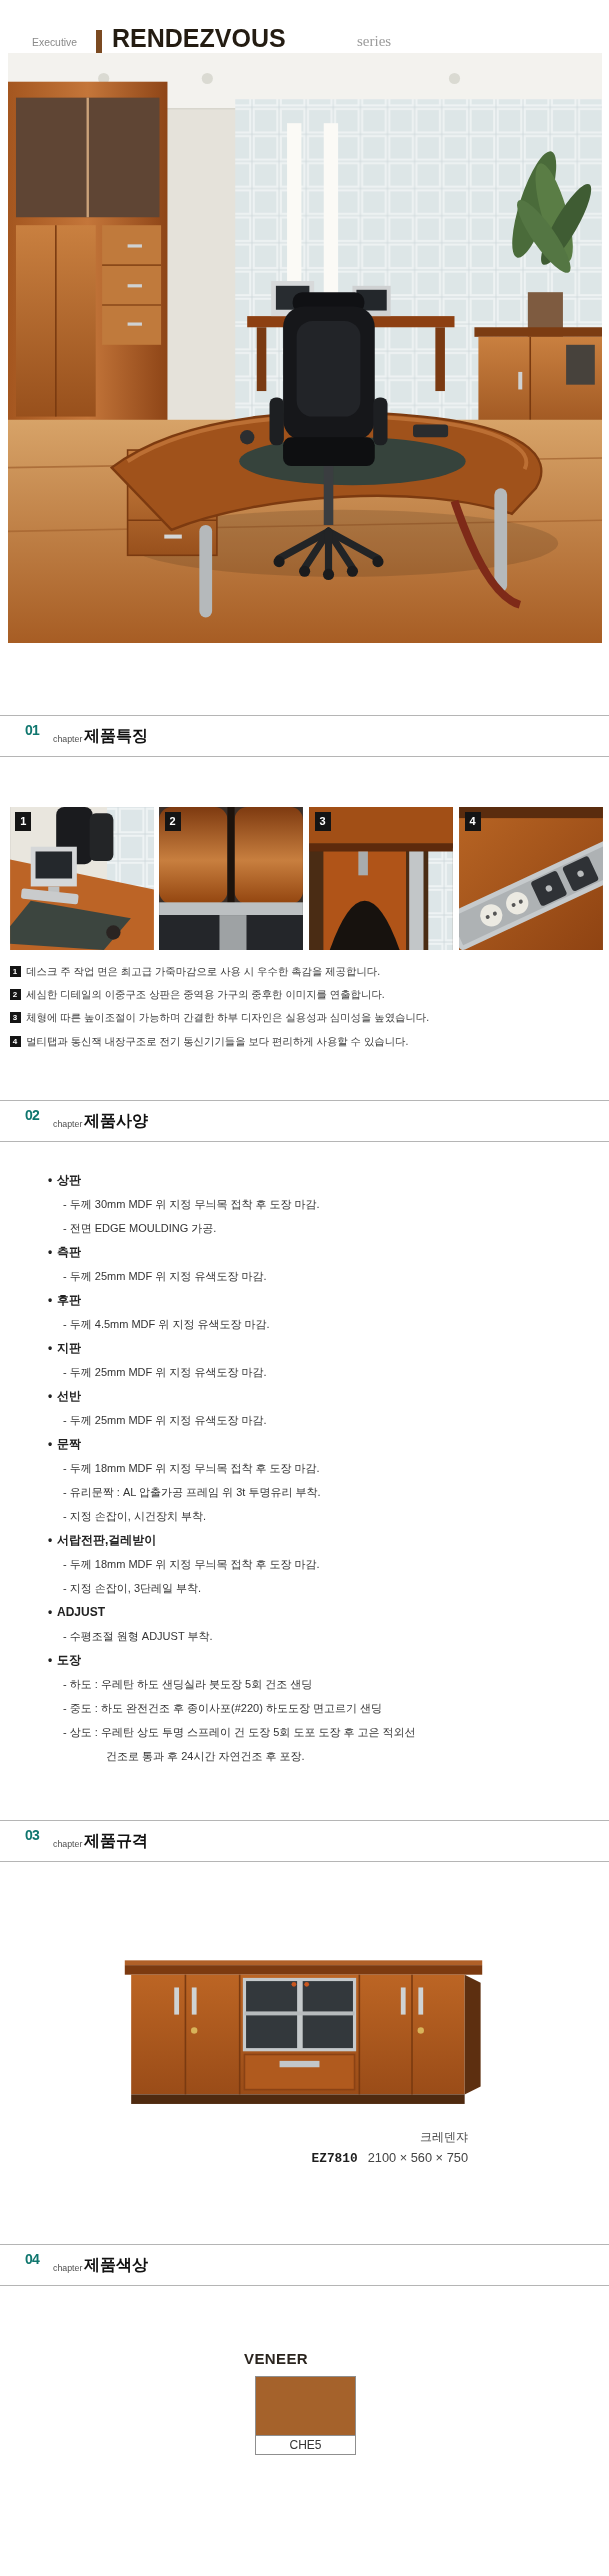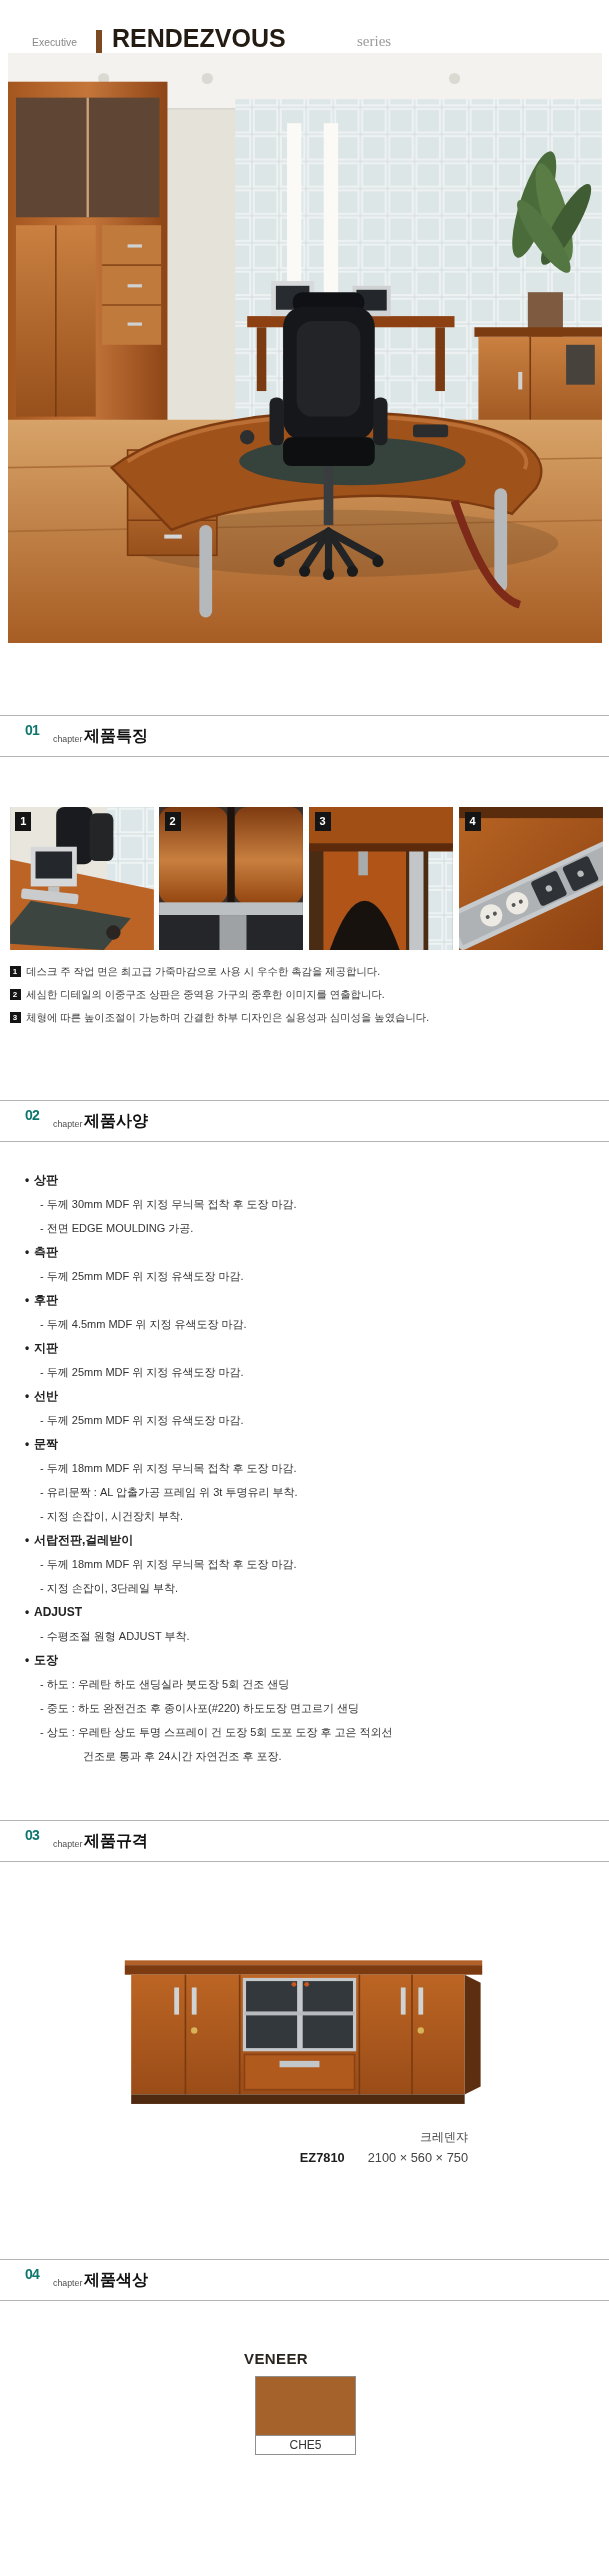--- a/index.html
+++ b/index.html
@@ -23,31 +23,31 @@
   .ch-title{position:absolute;left:84px;top:9.6px;font-size:16px;font-weight:700;color:#111;}
   
   .thumb{position:absolute;top:807px;width:144px;height:143px;overflow:hidden;background:#888;}
   .thumb-badge{position:absolute;left:5.6px;top:4.8px;width:16px;height:19px;background:#141414;
                color:#fff;font-size:11px;font-weight:700;text-align:center;line-height:19px;}
   
   .feat-item{position:absolute;left:9.6px;width:590px;height:14.3px;font-size:10.4px;color:#3a3a3a;}
   .feat-badge{display:inline-block;width:11px;height:11px;background:#141414;color:#fff;
               font-size:8px;font-weight:700;text-align:center;line-height:11px;vertical-align:0.8px;margin-right:5.6px;}
   
-  .specs{position:absolute;left:25px;top:1168px;width:526px;}
+  .specs{position:absolute;left:48px;top:1168px;width:526px;}
   .spec-head{height:24px;line-height:24px;font-size:12px;font-weight:700;color:#222;}
   .spec-head::before{content:"\2022";margin-right:4.8px;font-weight:700;}
   .spec-line{height:24px;line-height:24px;font-size:11px;color:#333;padding-left:15px;}
   .spec-line.cont{padding-left:58px;}
   
   .product-figure{position:absolute;left:120px;top:1914px;width:367px;height:198px;background:#fff;}
   .product-caption{position:absolute;left:229px;top:2126px;width:239px;text-align:right;}
   .prod-name{font-size:12px;color:#4a4a4a;height:22px;line-height:22px;}
   .prod-spec{font-size:12.8px;color:#444;height:19px;line-height:19px;}
-  .prod-model{font-weight:700;color:#1d1d1d;margin-right:23px;}
+  .prod-model{font-weight:700;color:#1d1d1d;margin-right:10px;font-family:Liberation Mono, monospace;}
   
   .veneer-heading{position:absolute;left:244px;top:2350px;font-size:15px;font-weight:700;
                   color:#2a241e;letter-spacing:0.4px;}
   .swatch-box{position:absolute;left:255px;top:2376px;width:99px;border:0.8px solid #8f8f8f;background:#fff;}
   .swatch-color{width:99px;height:58px;background:#a5622b;}
   .swatch-code{width:99px;height:18.3px;line-height:18.3px;text-align:center;font-size:12px;color:#333;
                border-top:0.8px solid #8f8f8f;}
 </style>
 </head>
 <body>
@@ -254,20 +254,23 @@
   </div>
 
   <div class="feat-item" style="top:965px;">
     <span class="feat-badge">1</span><span>데스크 주 작업 면은 최고급 가죽마감으로 사용 시 우수한 촉감을 제공합니다.</span>
   </div>
   <div class="feat-item" style="top:988px;">
     <span class="feat-badge">2</span><span>세심한 디테일의 이중구조 상판은 중역용 가구의 중후한 이미지를 연출합니다.</span>
   </div>
   <div class="feat-item" style="top:1011px;">
     <span class="feat-badge">3</span><span>체형에 따른 높이조절이 가능하며 간결한 하부 디자인은 실용성과 심미성을 높였습니다.</span>
+  </div>
+  <div class="feat-item" style="top:1035px;">
+    <span class="feat-badge">4</span><span>멀티탭과 통신잭 내장구조로 전기 통신기기들을 보다 편리하게 사용할 수 있습니다.</span>
   </div>
 
   <div class="chapter" style="top:1100px;">
     <span class="ch-num">02</span>
     <span class="ch-label">chapter</span>
     <span class="ch-title">제품사양</span>
   </div>
 
   <div class="specs">
     <div class="spec-head">상판</div>
@@ -335,21 +338,21 @@
       <rect x="200" y="184" width="50" height="8" fill="#c3c7c9"></rect>
     </svg>
   </div>
   <div class="product-caption">
     <div class="prod-name">크레덴쟈</div>
     <div class="prod-spec">
       <span class="prod-model">EZ7810</span><span>2100 × 560 × 750</span>
     </div>
   </div>
 
-  <div class="chapter" style="top:2244px;margin-top:15px;">
+  <div class="chapter" style="top:2244px;">
     <span class="ch-num">04</span>
     <span class="ch-label">chapter</span>
     <span class="ch-title">제품색상</span>
   </div>
 
   <div class="veneer-heading">VENEER</div>
   <div class="swatch-box">
     <div class="swatch-color" style="background: rgb(165, 98, 43);"></div>
     <div class="swatch-code">CHE5</div>
   </div>

